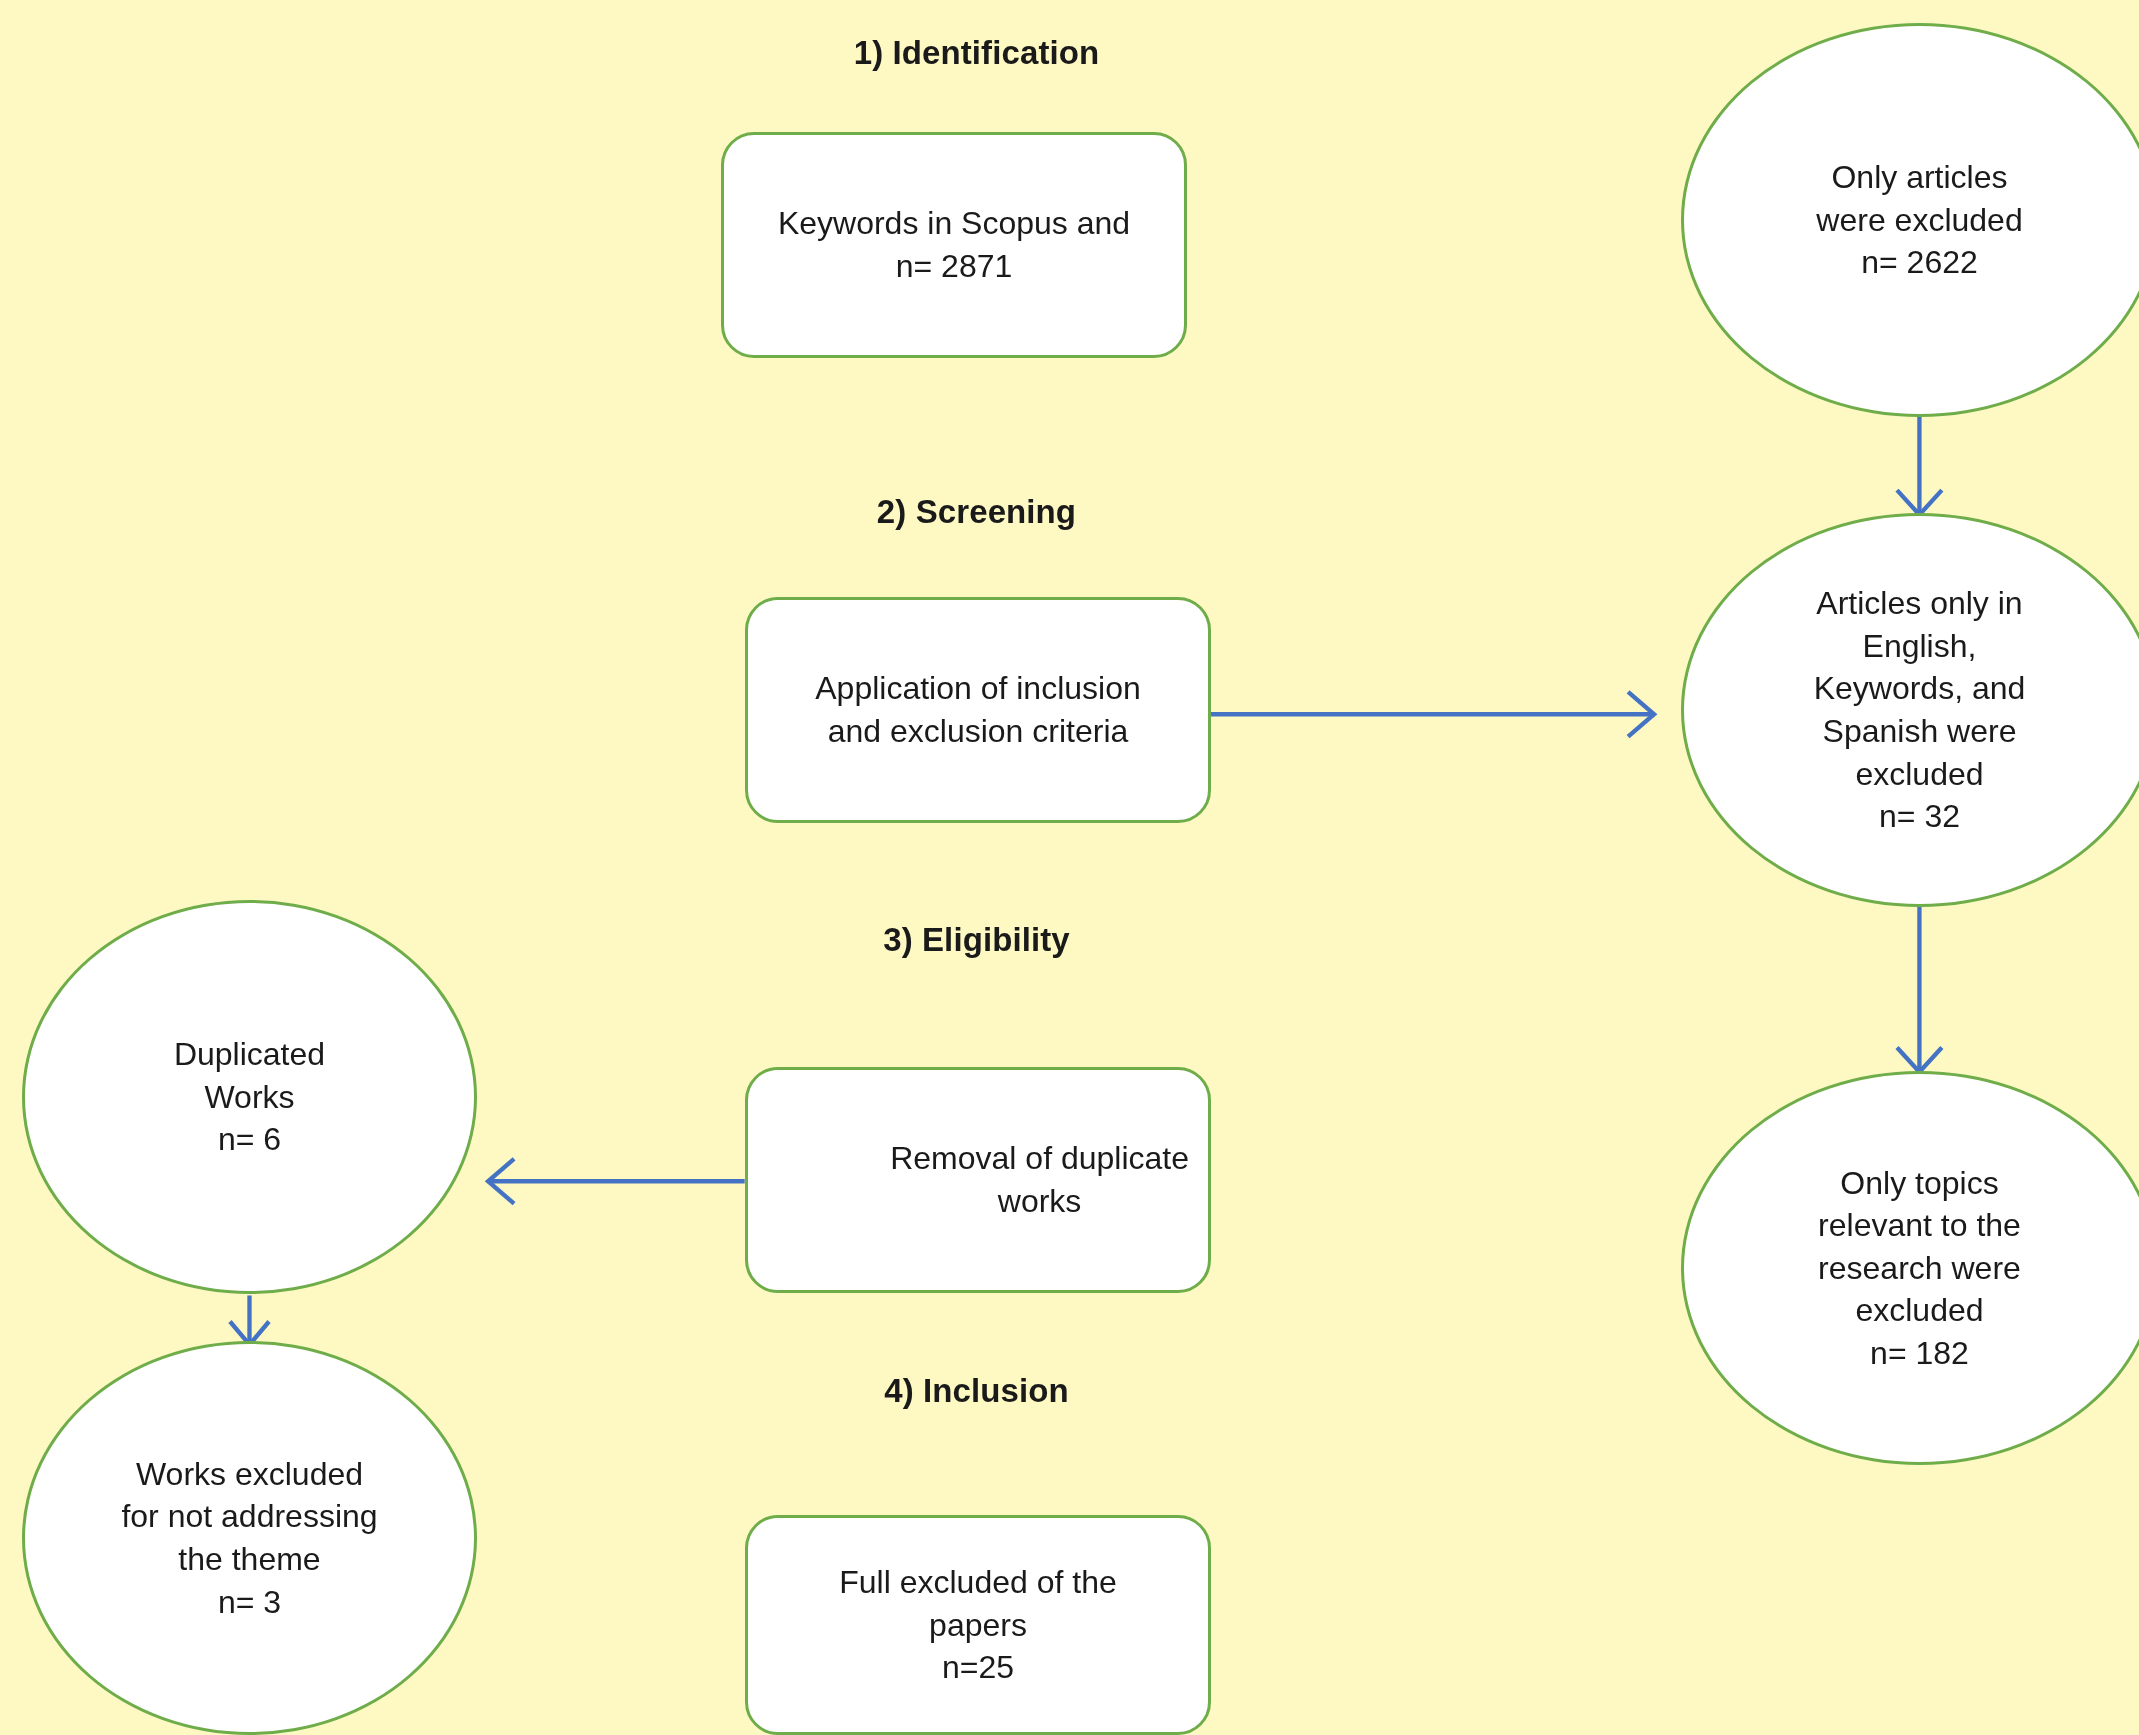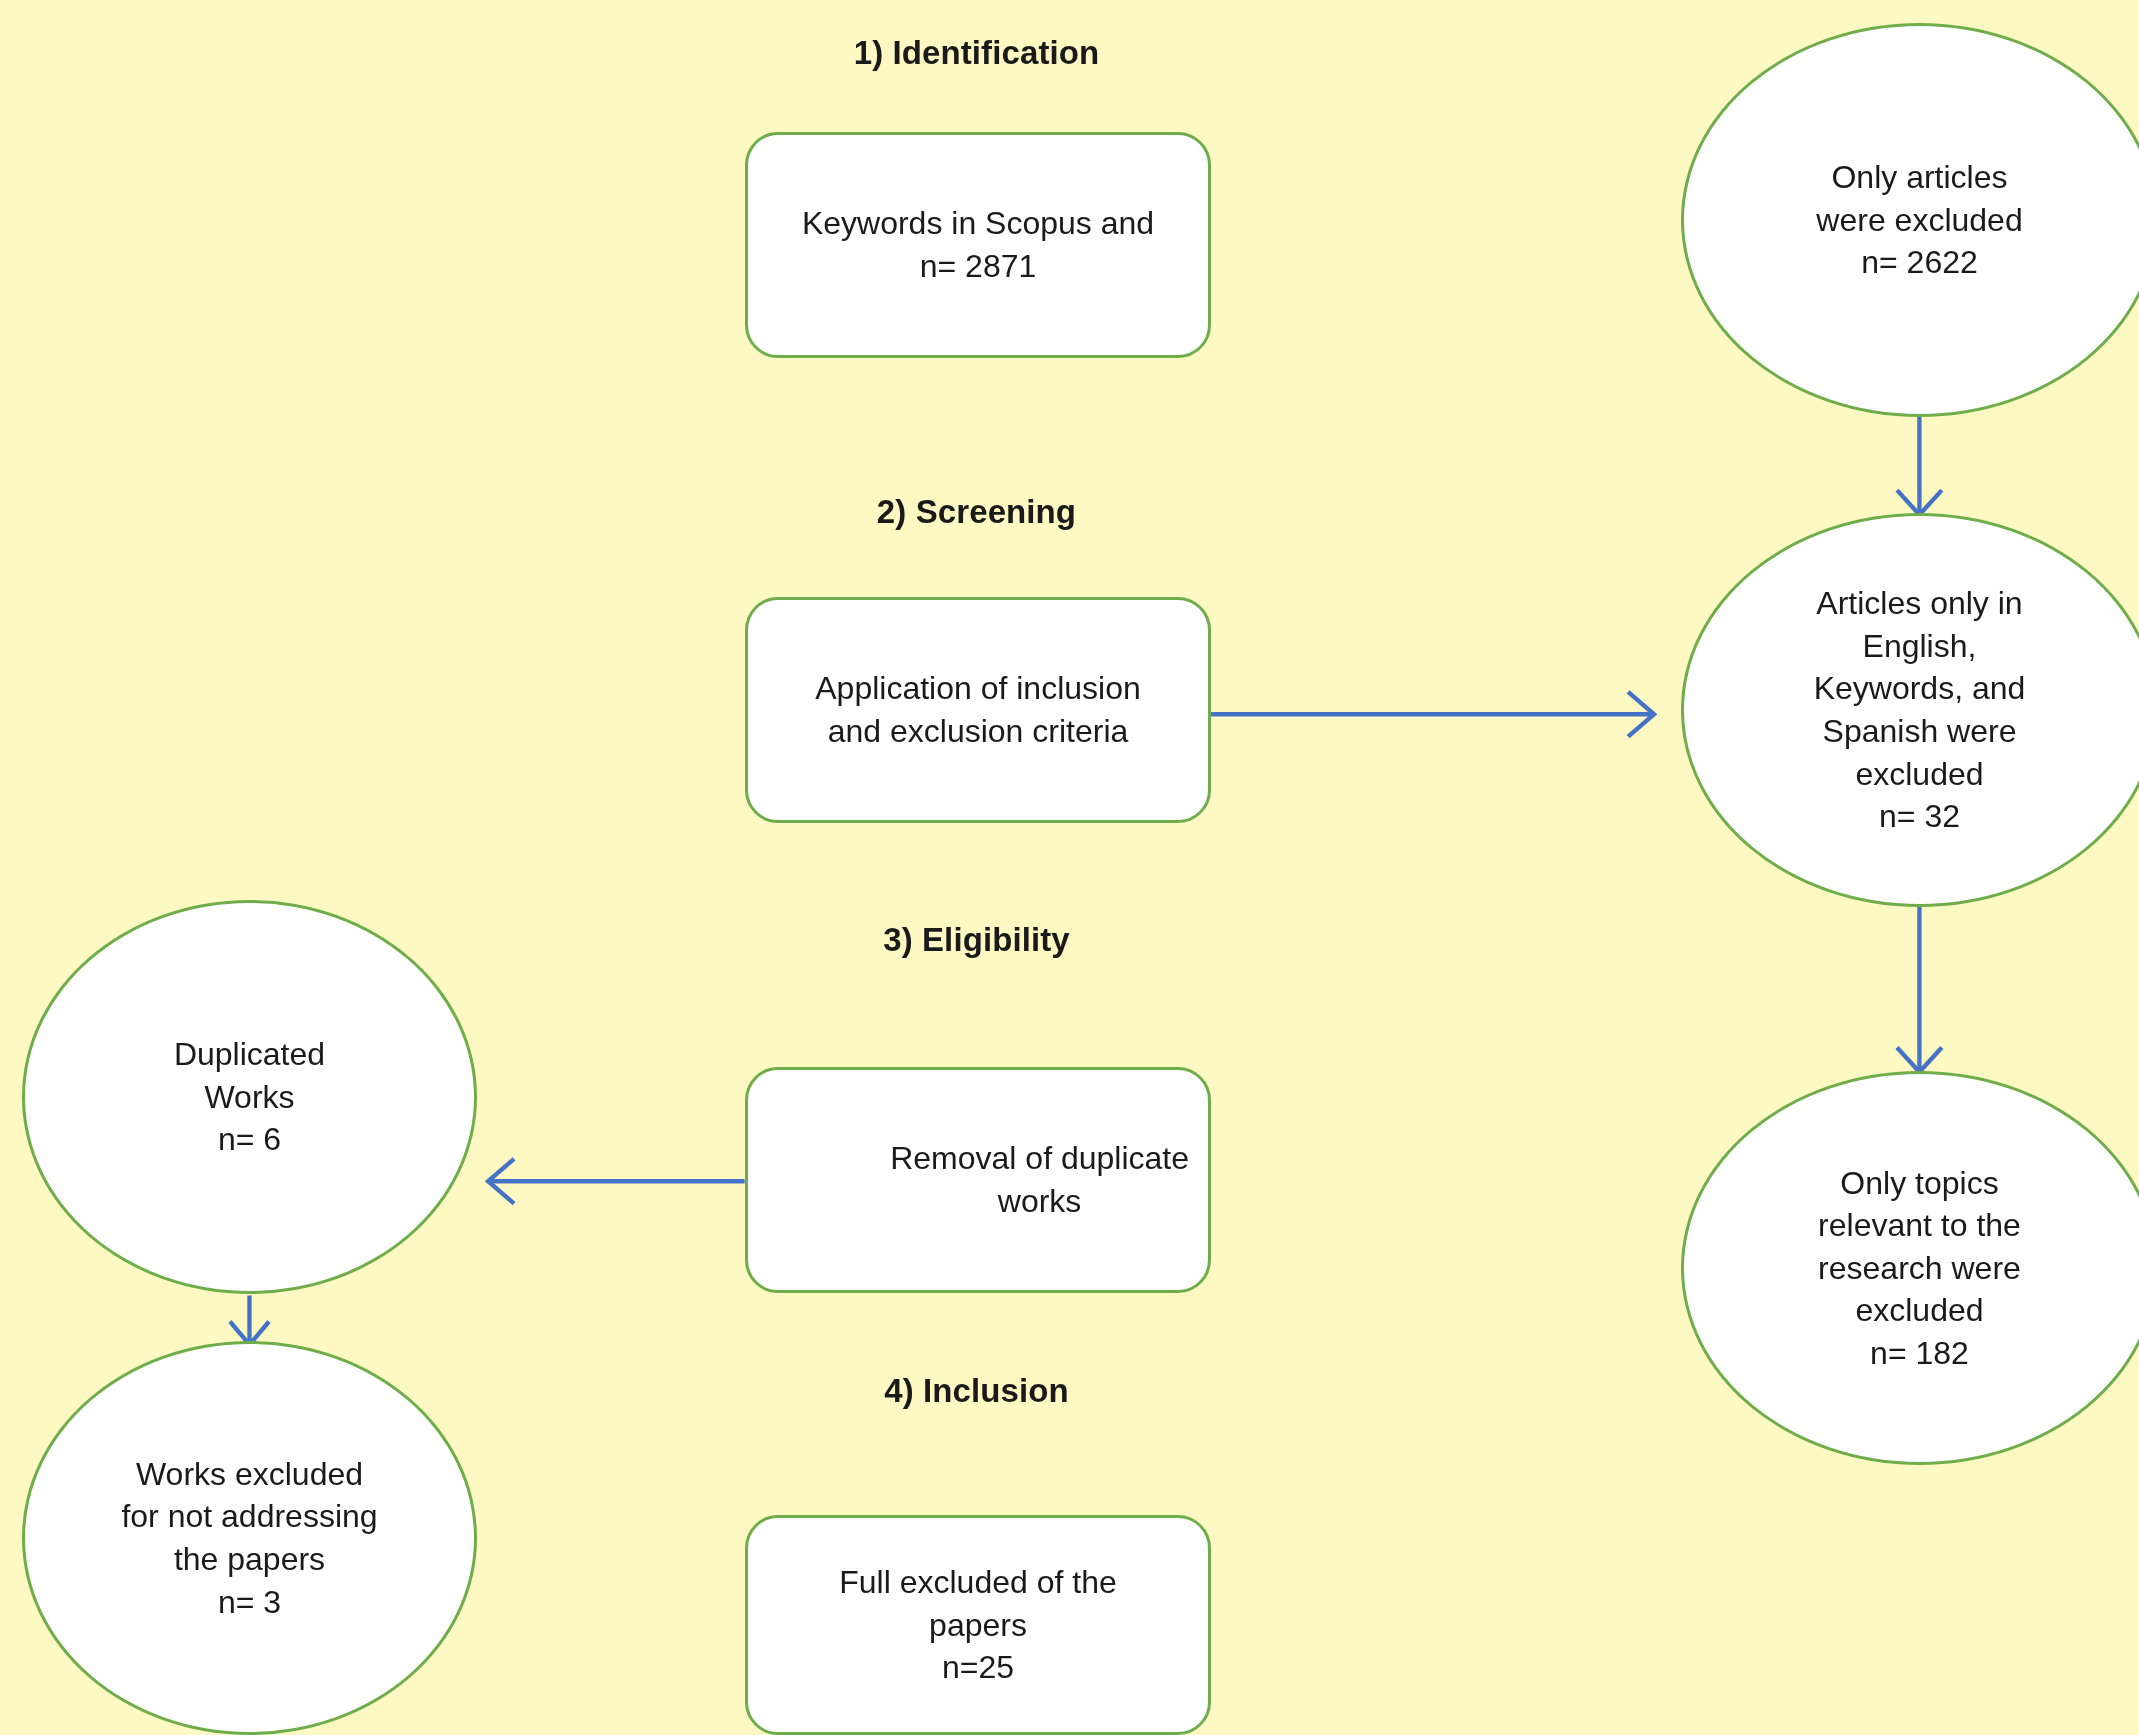--- a/index.html
+++ b/index.html
@@ -120,21 +120,21 @@
   </svg>
 
   <div class="stage-heading" style="left:745px; top:34px; width:463px;">1) Identification</div>
 
   <div class="stage-heading" style="left:745px; top:493px; width:463px;">2) Screening</div>
 
   <div class="stage-heading" style="left:745px; top:921px; width:463px;">3) Eligibility</div>
 
   <div class="stage-heading" style="left:745px; top:1372px; width:463px;">4) Inclusion</div>
 
-  <div class="proc-box" style="left:745px; top:132px; width:466px; height:226px;">
+  <div class="proc-box" style="left:721px; top:132px; width:466px; height:226px;">
     <div class="box-text">
       <div>Keywords in Scopus and</div>
       <div>n= 2871</div>
     </div>
   </div>
 
   <div class="proc-box" style="left:745px; top:597px; width:466px; height:226px;">
     <div class="box-text">
       <div>Application of inclusion</div>
       <div>and exclusion criteria</div>
@@ -190,19 +190,19 @@
       <div>Duplicated</div>
       <div>Works</div>
       <div>n= 6</div>
     </div>
   </div>
 
   <div class="ellipse" style="left:22px; top:1341px; width:455px; height:394px;">
     <div class="ell-text">
       <div>Works excluded</div>
       <div>for not addressing</div>
-      <div>the papers</div>
+      <div>the theme</div>
       <div>n= 3</div>
     </div>
   </div>
 
 </div>
 
 
 </body></html>

